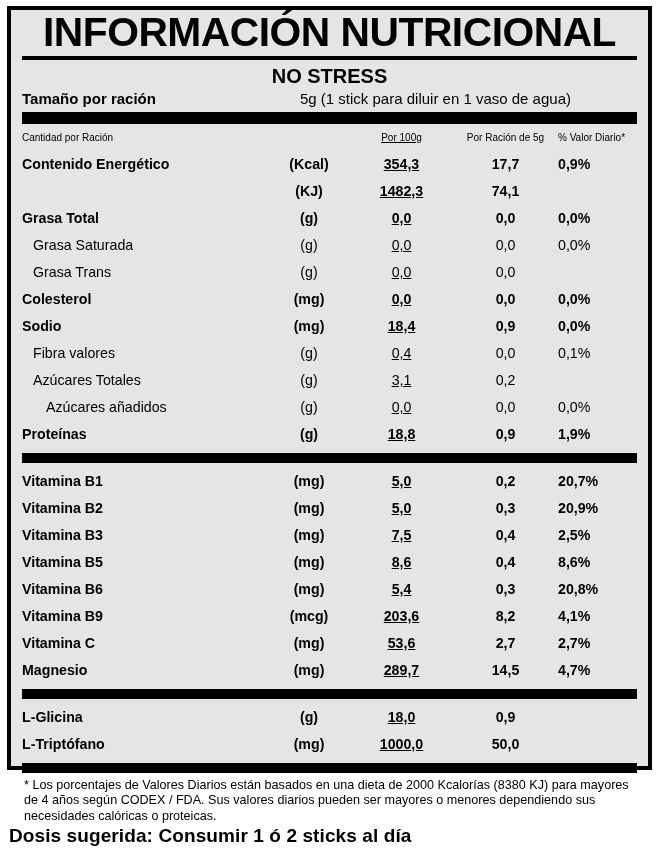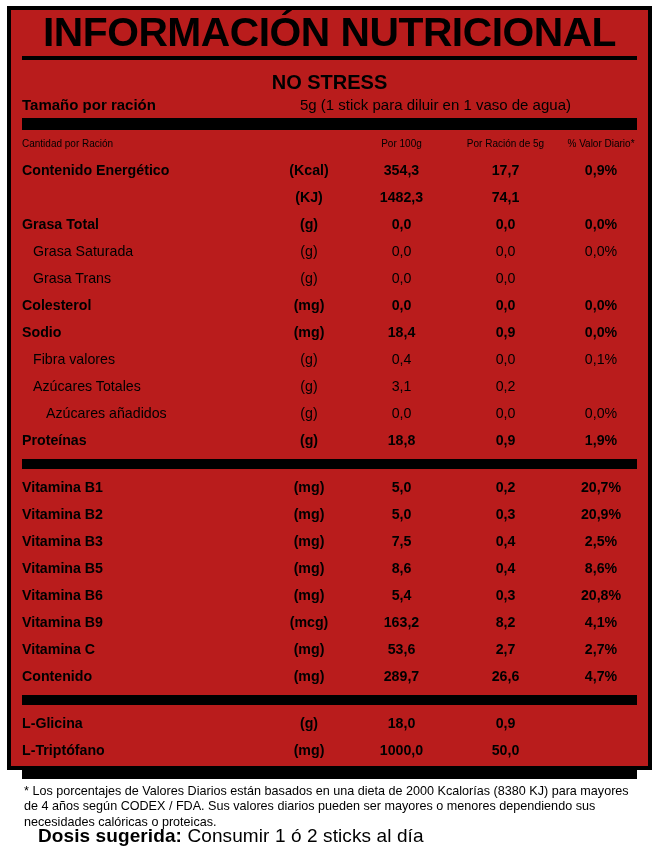--- a/index.html
+++ b/index.html
@@ -25,21 +25,21 @@
 
   
   .panel {
     position: absolute;
     left: 7px;
     top: 6px;
     width: 645px;
     height: 764px;
     border: 4px solid #000;
     box-sizing: border-box;
-    background: #b91c1c;
+    background: #e5e5e5;
   }
   .panel-inner {
     position: relative;
     width: 100%;
     height: 100%;
     box-sizing: border-box;
     padding: 0 11px;
   }
 
   
@@ -59,21 +59,21 @@
     white-space: nowrap;
     transform: scaleX(1.02);
   }
 
   
   .product {
     text-align: center;
     font-weight: bold;
     font-size: 20px;
     line-height: 1.0;
-    padding: 12px 0 5px 0;
+    padding: 6px 0 5px 0;
   }
 
   
   .serving-row {
     display: flex;
     align-items: flex-start;
     line-height: 1.08;
     font-size: 15px;
   }
   .serving-label {
@@ -118,23 +118,23 @@
 
   table.nutri td {
     padding: 0;
     vertical-align: baseline;
     height: 27px;
     line-height: 27px;
     white-space: nowrap;
   }
   td.n-name { text-align: left; }
   td.n-unit { text-align: center; }
-  td.n-100  { text-align: center; }
+  td.n-100  { text-align: center; text-decoration: underline; }
   td.n-serv { text-align: center; }
-  td.n-dv   { text-align: center; }
+  td.n-dv   { }
 
   tr.bold td { font-weight: bold; }
   .ind1 { padding-left: 11px !important; }
   .ind2 { padding-left: 24px !important; }
 
   
   .colhead td {
     font-size: 10px;
     height: 22px;
     line-height: 22px;
@@ -154,22 +154,22 @@
   
   .dosis {
     position: absolute;
     left: 9px;
     top: 826px;
     font-size: 19px;
     line-height: 1.1;
     letter-spacing: 0.1px;
     white-space: nowrap;
   }
-  .dosis b { font-weight: bold; margin-left: 29px; }
-  .dosis span.rest { font-weight: normal; }
+  .dosis b { font-weight: bold; }
+  .dosis span.rest { font-weight: bold; }
 </style>
 </head>
 <body>
 
 <div id="label">
 
   <div class="panel">
     <div class="panel-inner">
 
       <div class="title">INFORMACIÓN NUTRICIONAL</div>
@@ -331,36 +331,36 @@
             <tr class="bold">
               <td class="n-name">Vitamina B6</td>
               <td class="n-unit">(mg)</td>
               <td class="n-100">5,4</td>
               <td class="n-serv">0,3</td>
               <td class="n-dv">20,8%</td>
             </tr>
             <tr class="bold">
               <td class="n-name">Vitamina B9</td>
               <td class="n-unit">(mcg)</td>
-              <td class="n-100">163,2</td>
+              <td class="n-100">203,6</td>
               <td class="n-serv">8,2</td>
               <td class="n-dv">4,1%</td>
             </tr>
             <tr class="bold">
               <td class="n-name">Vitamina C</td>
               <td class="n-unit">(mg)</td>
               <td class="n-100">53,6</td>
               <td class="n-serv">2,7</td>
               <td class="n-dv">2,7%</td>
             </tr>
             <tr class="bold">
-              <td class="n-name">Contenido</td>
+              <td class="n-name">Magnesio</td>
               <td class="n-unit">(mg)</td>
               <td class="n-100">289,7</td>
-              <td class="n-serv">26,6</td>
+              <td class="n-serv">14,5</td>
               <td class="n-dv">4,7%</td>
             </tr>
           </tbody>
       </table>
 
       <div class="pad-sm"></div>
       <div class="rule-thick"></div>
       <div class="pad-sm"></div>
 
       <table class="nutri">

